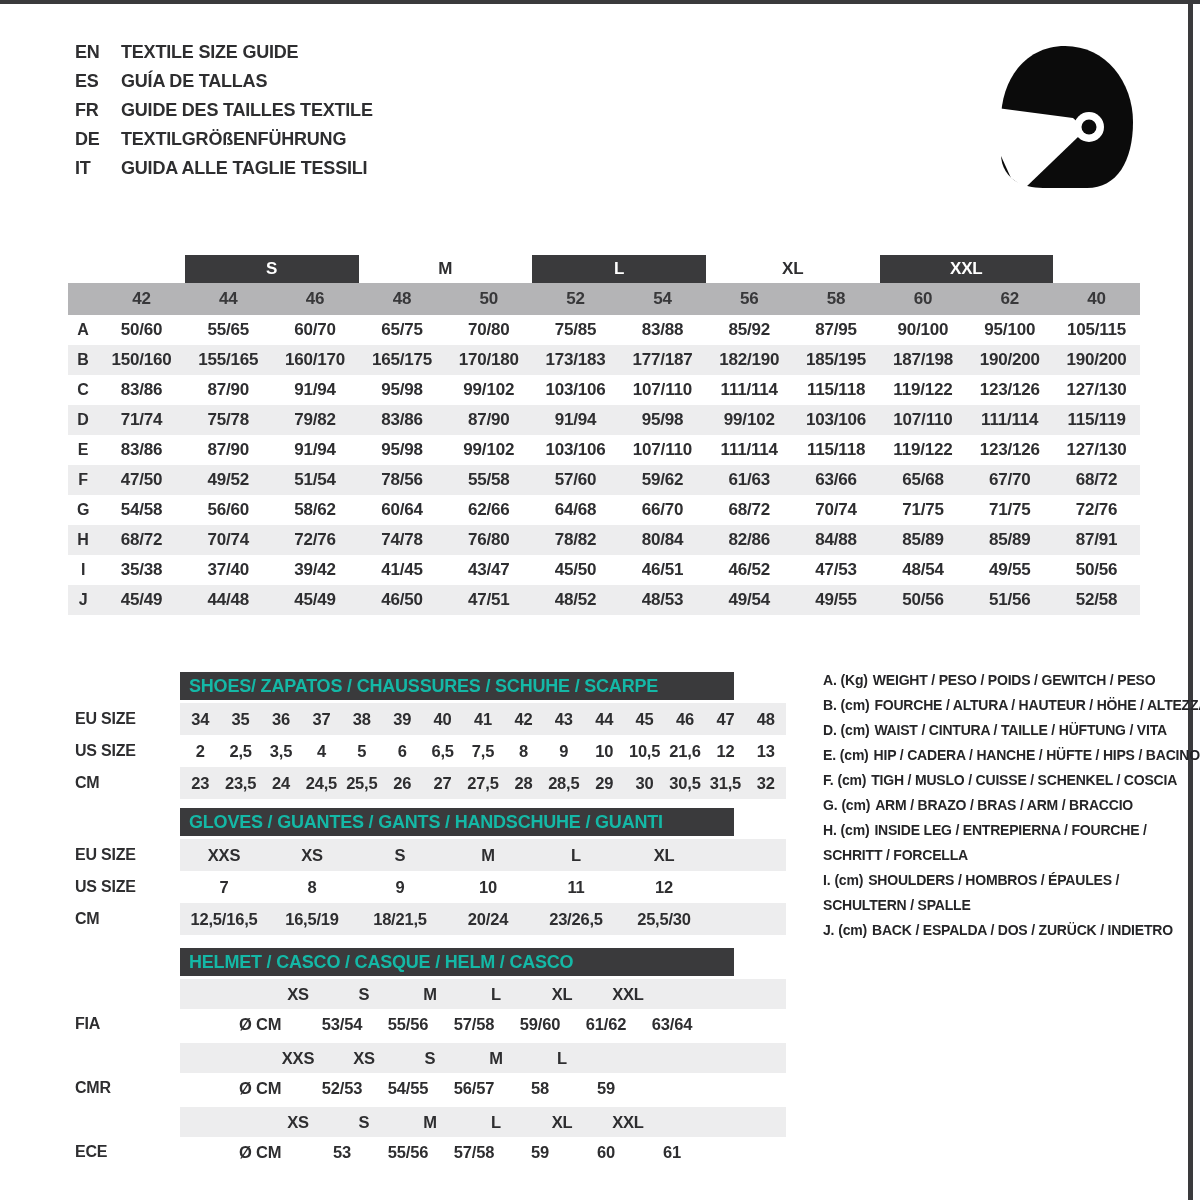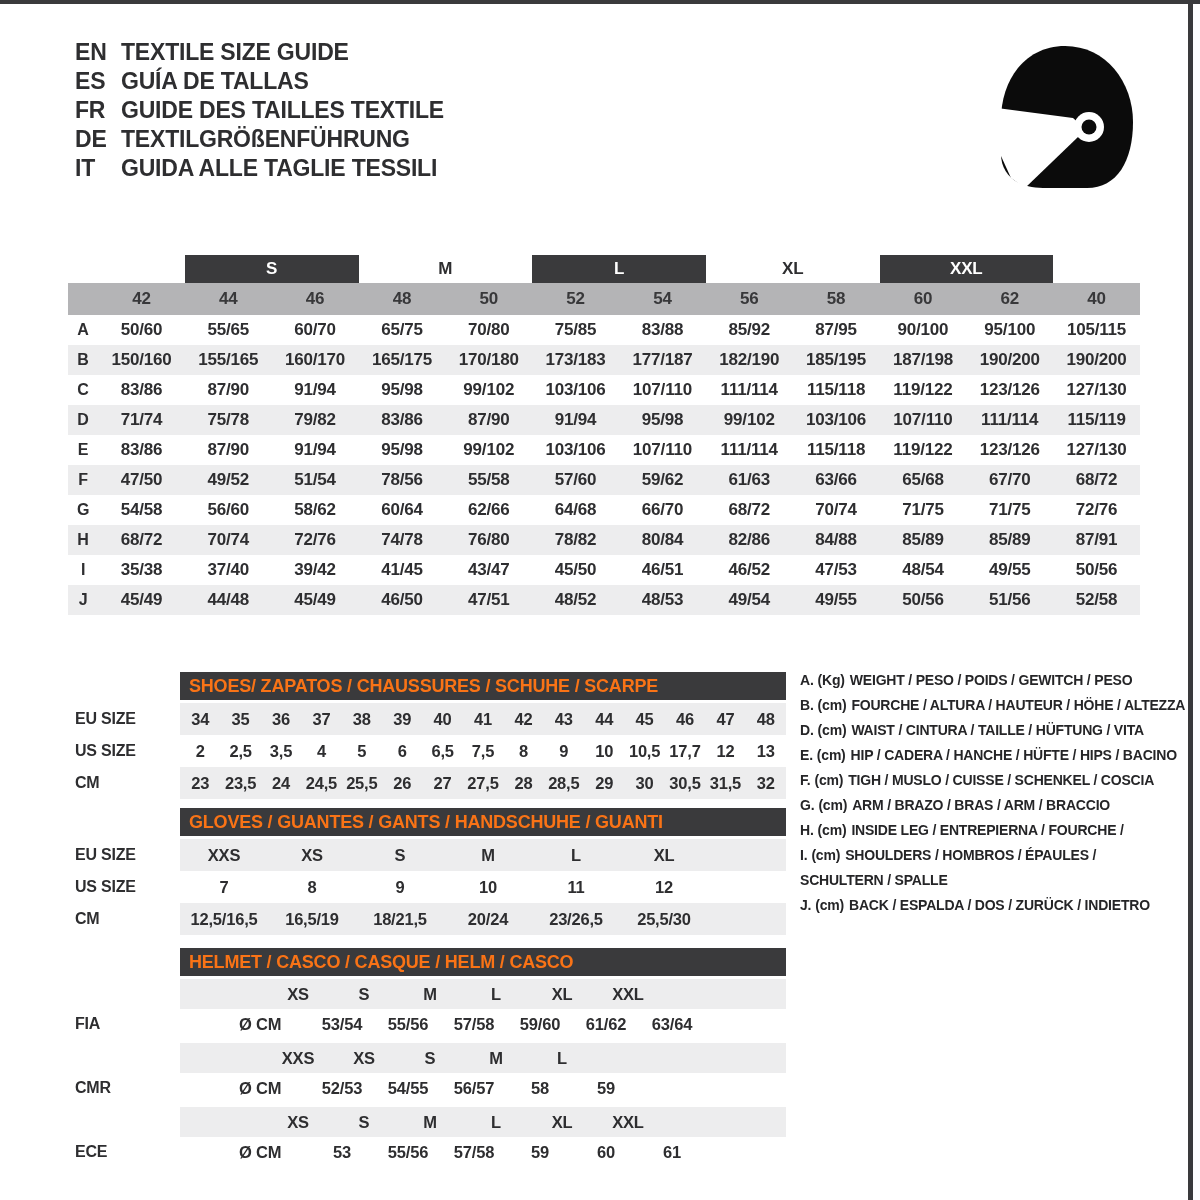--- a/index.html
+++ b/index.html
@@ -5,21 +5,21 @@
   html,body{margin:0;padding:0;background:#fff;}
   #page{position:relative;width:1200px;height:1200px;background:#ffffff;
         font-family:"Liberation Sans",sans-serif;font-weight:700;color:#2e2e30;
         letter-spacing:-0.2px;overflow:hidden;}
 
   .top-border{position:absolute;left:0;top:0;width:1200px;height:4px;background:#3a3a3c;}
   .right-border{position:absolute;left:1188px;top:0;width:5px;height:1200px;background:#3a3a3c;}
 
   
   .languages{position:absolute;left:75px;top:38px;}
-  .lang-row{display:flex;height:29px;align-items:center;font-size:23px;}
+  .lang-row{display:flex;height:29px;align-items:center;font-size:18px;}
   .lang-code{width:46px;}
 
   
   .helmet-icon{position:absolute;left:985px;top:40px;width:160px;height:155px;}
 
   
   .textile{position:absolute;left:68px;top:255px;width:1072px;}
   .t-groups{display:grid;grid-template-columns:repeat(12,1fr);margin-left:30px;height:28px;}
   .g-box{display:flex;align-items:center;justify-content:center;font-size:17px;}
   .g-dark{background:#3a3a3c;color:#ffffff;}
@@ -33,21 +33,21 @@
   .t-row{display:flex;height:30px;}
   .t-label{width:30px;display:flex;align-items:center;justify-content:center;font-size:16px;}
   .t-rows > div:nth-of-type(even){background:#ededee;}
 
   
   .shoes{position:absolute;left:75px;top:672px;}
   .gloves{position:absolute;left:75px;top:808px;}
   .helmets{position:absolute;left:75px;top:948px;}
   .sec-title-row{display:flex;margin-bottom:3px;}
   .sec-indent{width:105px;}
-  .sec-title{width:606px;height:28px;background:#3a3a3c;color:#f97316;display:flex;
+  .sec-title{width:554px;height:28px;background:#3a3a3c;color:#14b8a6;display:flex;
              align-items:center;padding-left:9px;font-size:18px;box-sizing:border-box;}
   .sec-row{display:flex;height:32px;}
   .sec-label{width:105px;display:flex;align-items:center;font-size:16px;}
   .sec-band{width:606px;display:flex;}
   .sec-rows > div:nth-of-type(odd) .sec-band{background:#ededee;}
   .cells15{display:grid;grid-template-columns:repeat(15,1fr);width:606px;}
   .cells6{display:grid;grid-template-columns:repeat(6,88px);width:528px;}
   .cell{display:flex;align-items:center;justify-content:center;font-size:16.5px;}
 
   
@@ -55,21 +55,21 @@
   .h-label{width:105px;display:flex;align-items:center;font-size:16px;}
   .h-band{width:606px;display:flex;}
   .h-bandrow .h-band{background:#ededee;}
   .h-valrow{margin-bottom:4px;gap:44px;}
   .h-unit{width:70px;padding-left:15px;display:flex;align-items:center;font-size:16.5px;box-sizing:content-box;}
   .h-cells{display:grid;grid-template-columns:repeat(6,66px);}
   .h-cell{display:flex;align-items:center;justify-content:center;font-size:16.5px;}
 
   
   .legend{position:absolute;left:800px;top:668px;width:372px;font-size:14px;color:#252527;}
-  .legend .l1,.legend .l2{line-height:25px;white-space:nowrap;}
+  .legend .l1,.legend .l2{line-height:25px;white-space:nowrap;margin-left:23px;}
   .l-key{margin-right:4px;}
   .l-unit{margin-right:5px;}
 </style>
 </head>
 <body>
 
 <div id="page">
   <div class="top-border"></div>
   <div class="right-border"></div>
 
@@ -516,21 +516,21 @@
                 <div class="cell">7,5</div>
 
                 <div class="cell">8</div>
 
                 <div class="cell">9</div>
 
                 <div class="cell">10</div>
 
                 <div class="cell">10,5</div>
 
-                <div class="cell">17,7</div>
+                <div class="cell">21,6</div>
 
                 <div class="cell">12</div>
 
                 <div class="cell">13</div>
               </div>
           </div>
         </div>
 
         <div class="sec-row">
           <div class="sec-label">CM</div>
@@ -811,20 +811,21 @@
         <div class="l1">
           <span class="l-key">G.</span><span class="l-unit">(cm)</span><span class="l-text">ARM  / BRAZO / BRAS / ARM / BRACCIO</span>
         </div>
         <div class="l2"></div>
       </div>
 
       <div class="legend-item">
         <div class="l1">
           <span class="l-key">H.</span><span class="l-unit">(cm)</span><span class="l-text">INSIDE LEG / ENTREPIERNA / FOURCHE /</span>
         </div>
+        <div class="l2">SCHRITT / FORCELLA</div>
       </div>
 
       <div class="legend-item">
         <div class="l1">
           <span class="l-key">I.</span><span class="l-unit">(cm)</span><span class="l-text">SHOULDERS / HOMBROS / ÉPAULES /</span>
         </div>
         <div class="l2">SCHULTERN / SPALLE</div>
       </div>
 
       <div class="legend-item">

